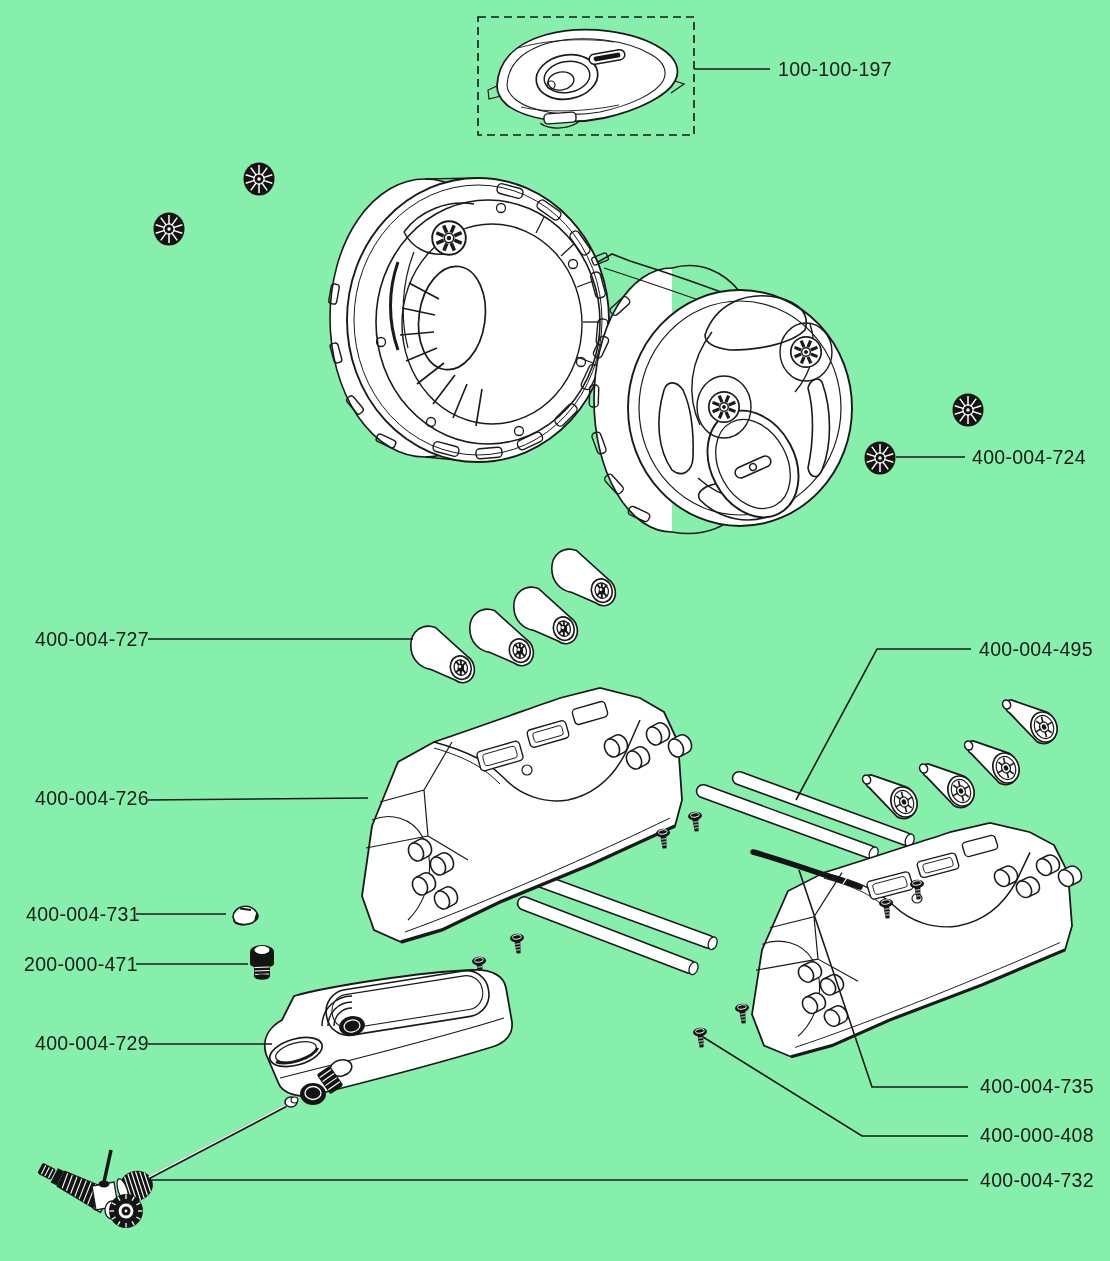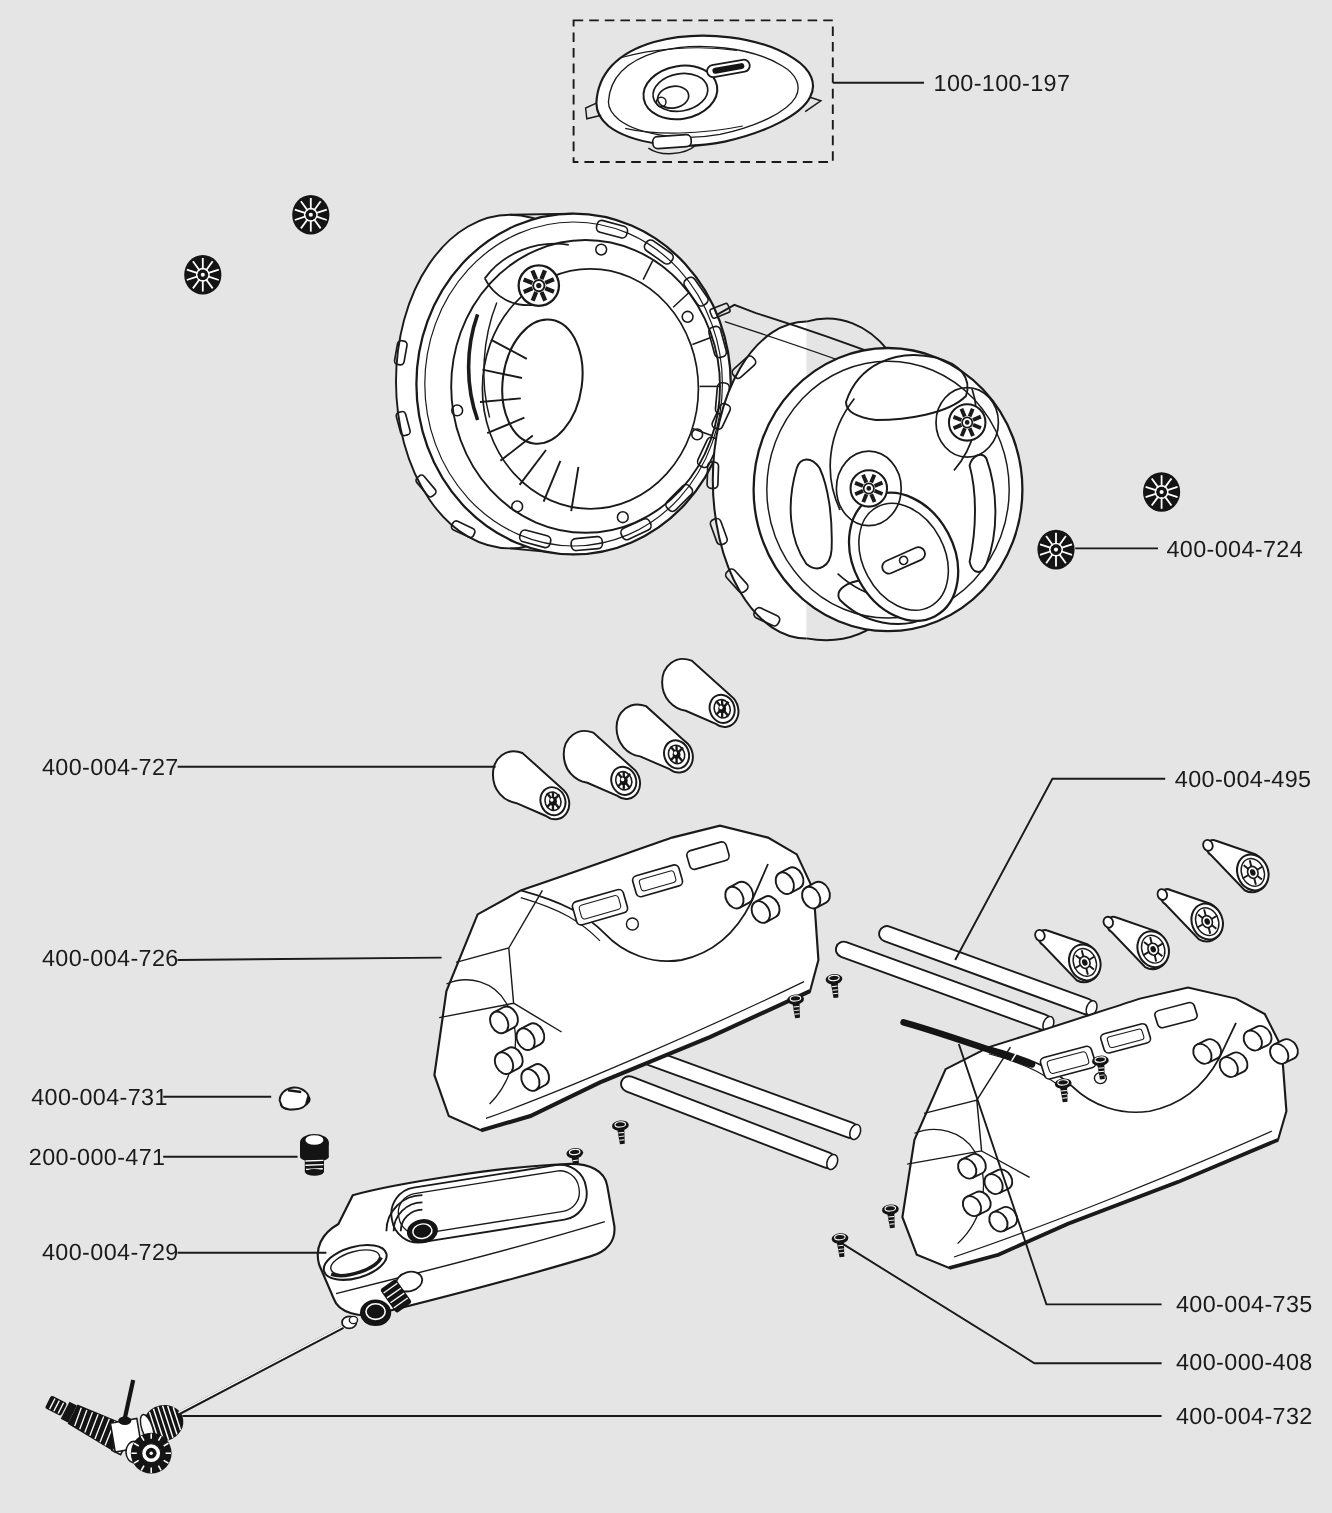--- a/index.html
+++ b/index.html
@@ -1,16 +1,16 @@
 <!DOCTYPE html>
 <html><head>
 <meta charset="utf-8">
 <style>
   html,body{margin:0;padding:0;background:#fff;}
-  #page{position:relative;width:1110px;height:1261px;background:#e5e5e5;overflow:hidden;
+  #page{position:relative;width:1110px;height:1261px;background:#86efac;overflow:hidden;
         font-family:"Liberation Sans", sans-serif;}
   svg{display:block}
   text.plabel{font-family:"Liberation Sans", sans-serif;font-size:19.5px;fill:#1a1a1a;letter-spacing:.3px;}
 </style>
 </head>
 <body>
 
 <div id="page">
 <svg width="1110" height="1261" viewBox="0 0 1110 1261">
 

